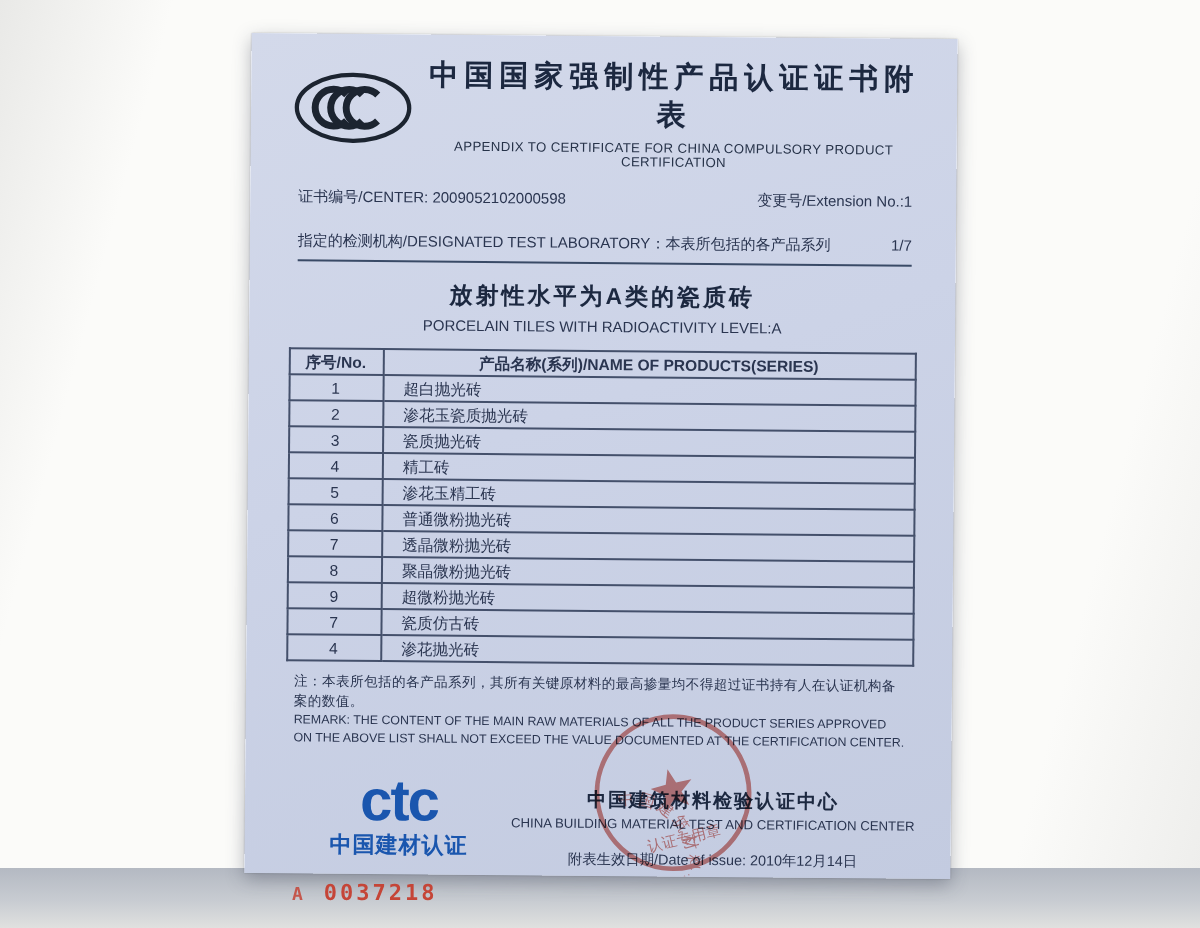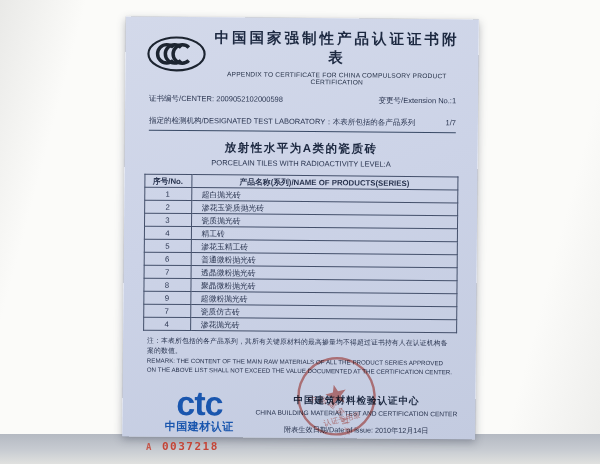--- a/index.html
+++ b/index.html
@@ -32,21 +32,21 @@
   table{margin:7px auto 0;width:314px;border-collapse:collapse;table-layout:fixed;}
   th,td{border:1px solid #44506b;font-size:7.8px;height:12px;padding:0;color:#2a3550;}
   th{font-weight:bold;text-align:center;}
   .col-no{width:46px;text-align:center;}
   td.no{text-align:center;}
   td.name{padding-left:10px;text-align:left;}
   .remark{margin:5px 22px 0 24px;}
   .remark-cn{font-size:6.8px;letter-spacing:.2px;}
   .remark-en{font-size:6.2px;line-height:1.45;margin-top:1px;}
   .footer-ctc{position:absolute;left:38px;top:372px;width:78px;text-align:center;color:#1a56ae;}
-  .ctc-text{font-size:34px;font-weight:bold;letter-spacing:-1px;line-height:.85;}
+  .ctc-text{font-size:29px;font-weight:bold;letter-spacing:-1px;line-height:.85;}
   .ctc-caption{font-size:11px;font-weight:bold;letter-spacing:.5px;margin-top:1px;}
   .footer-center{position:absolute;left:118px;top:376px;width:232px;text-align:center;}
   .issuer-cn{font-size:9.5px;font-weight:bold;letter-spacing:1px;color:#1c2840;}
   .issuer-en{font-size:6.6px;margin-top:2px;}
   .issue-date{font-size:7.2px;margin-top:9px;}
   .stamp{position:absolute;left:172px;top:336px;width:84px;height:84px;
          opacity:.6;transform:rotate(-14deg);mix-blend-mode:multiply;}
   .serial{position:absolute;left:146px;top:440px;color:#c54537;
           font-family:"DejaVu Sans Mono","Liberation Mono",monospace;
           font-size:11px;font-weight:bold;letter-spacing:1.5px;}

